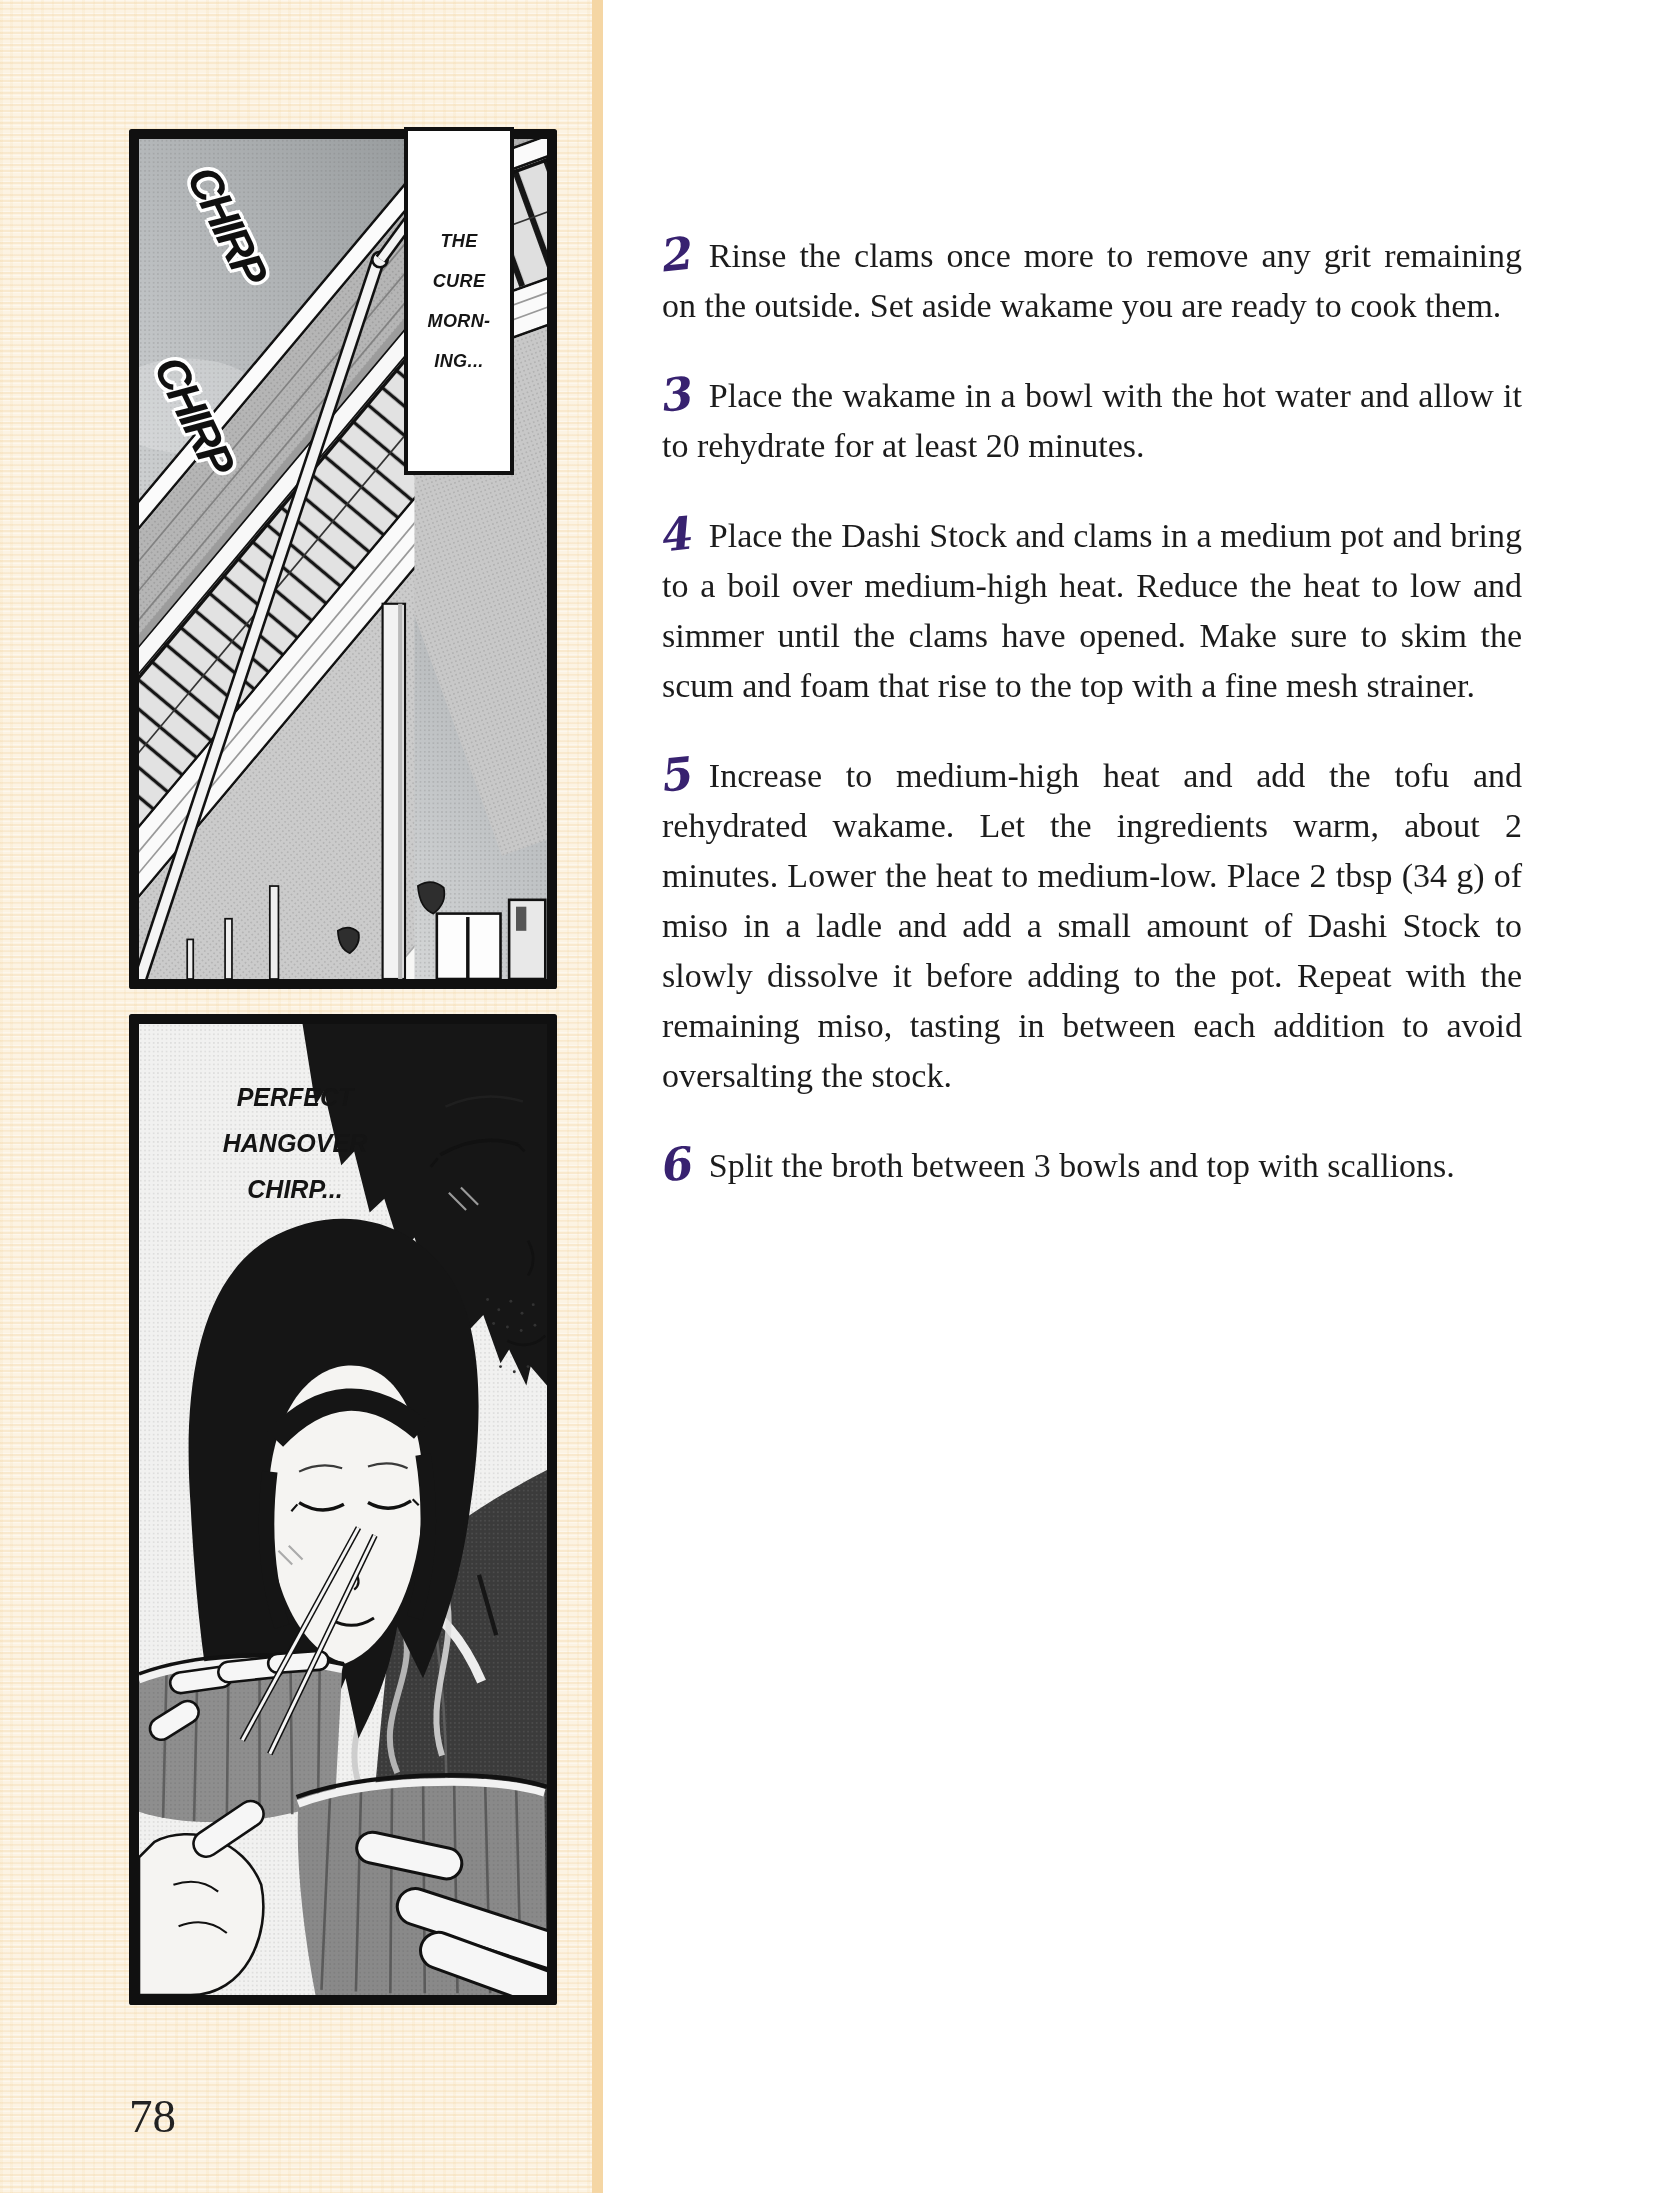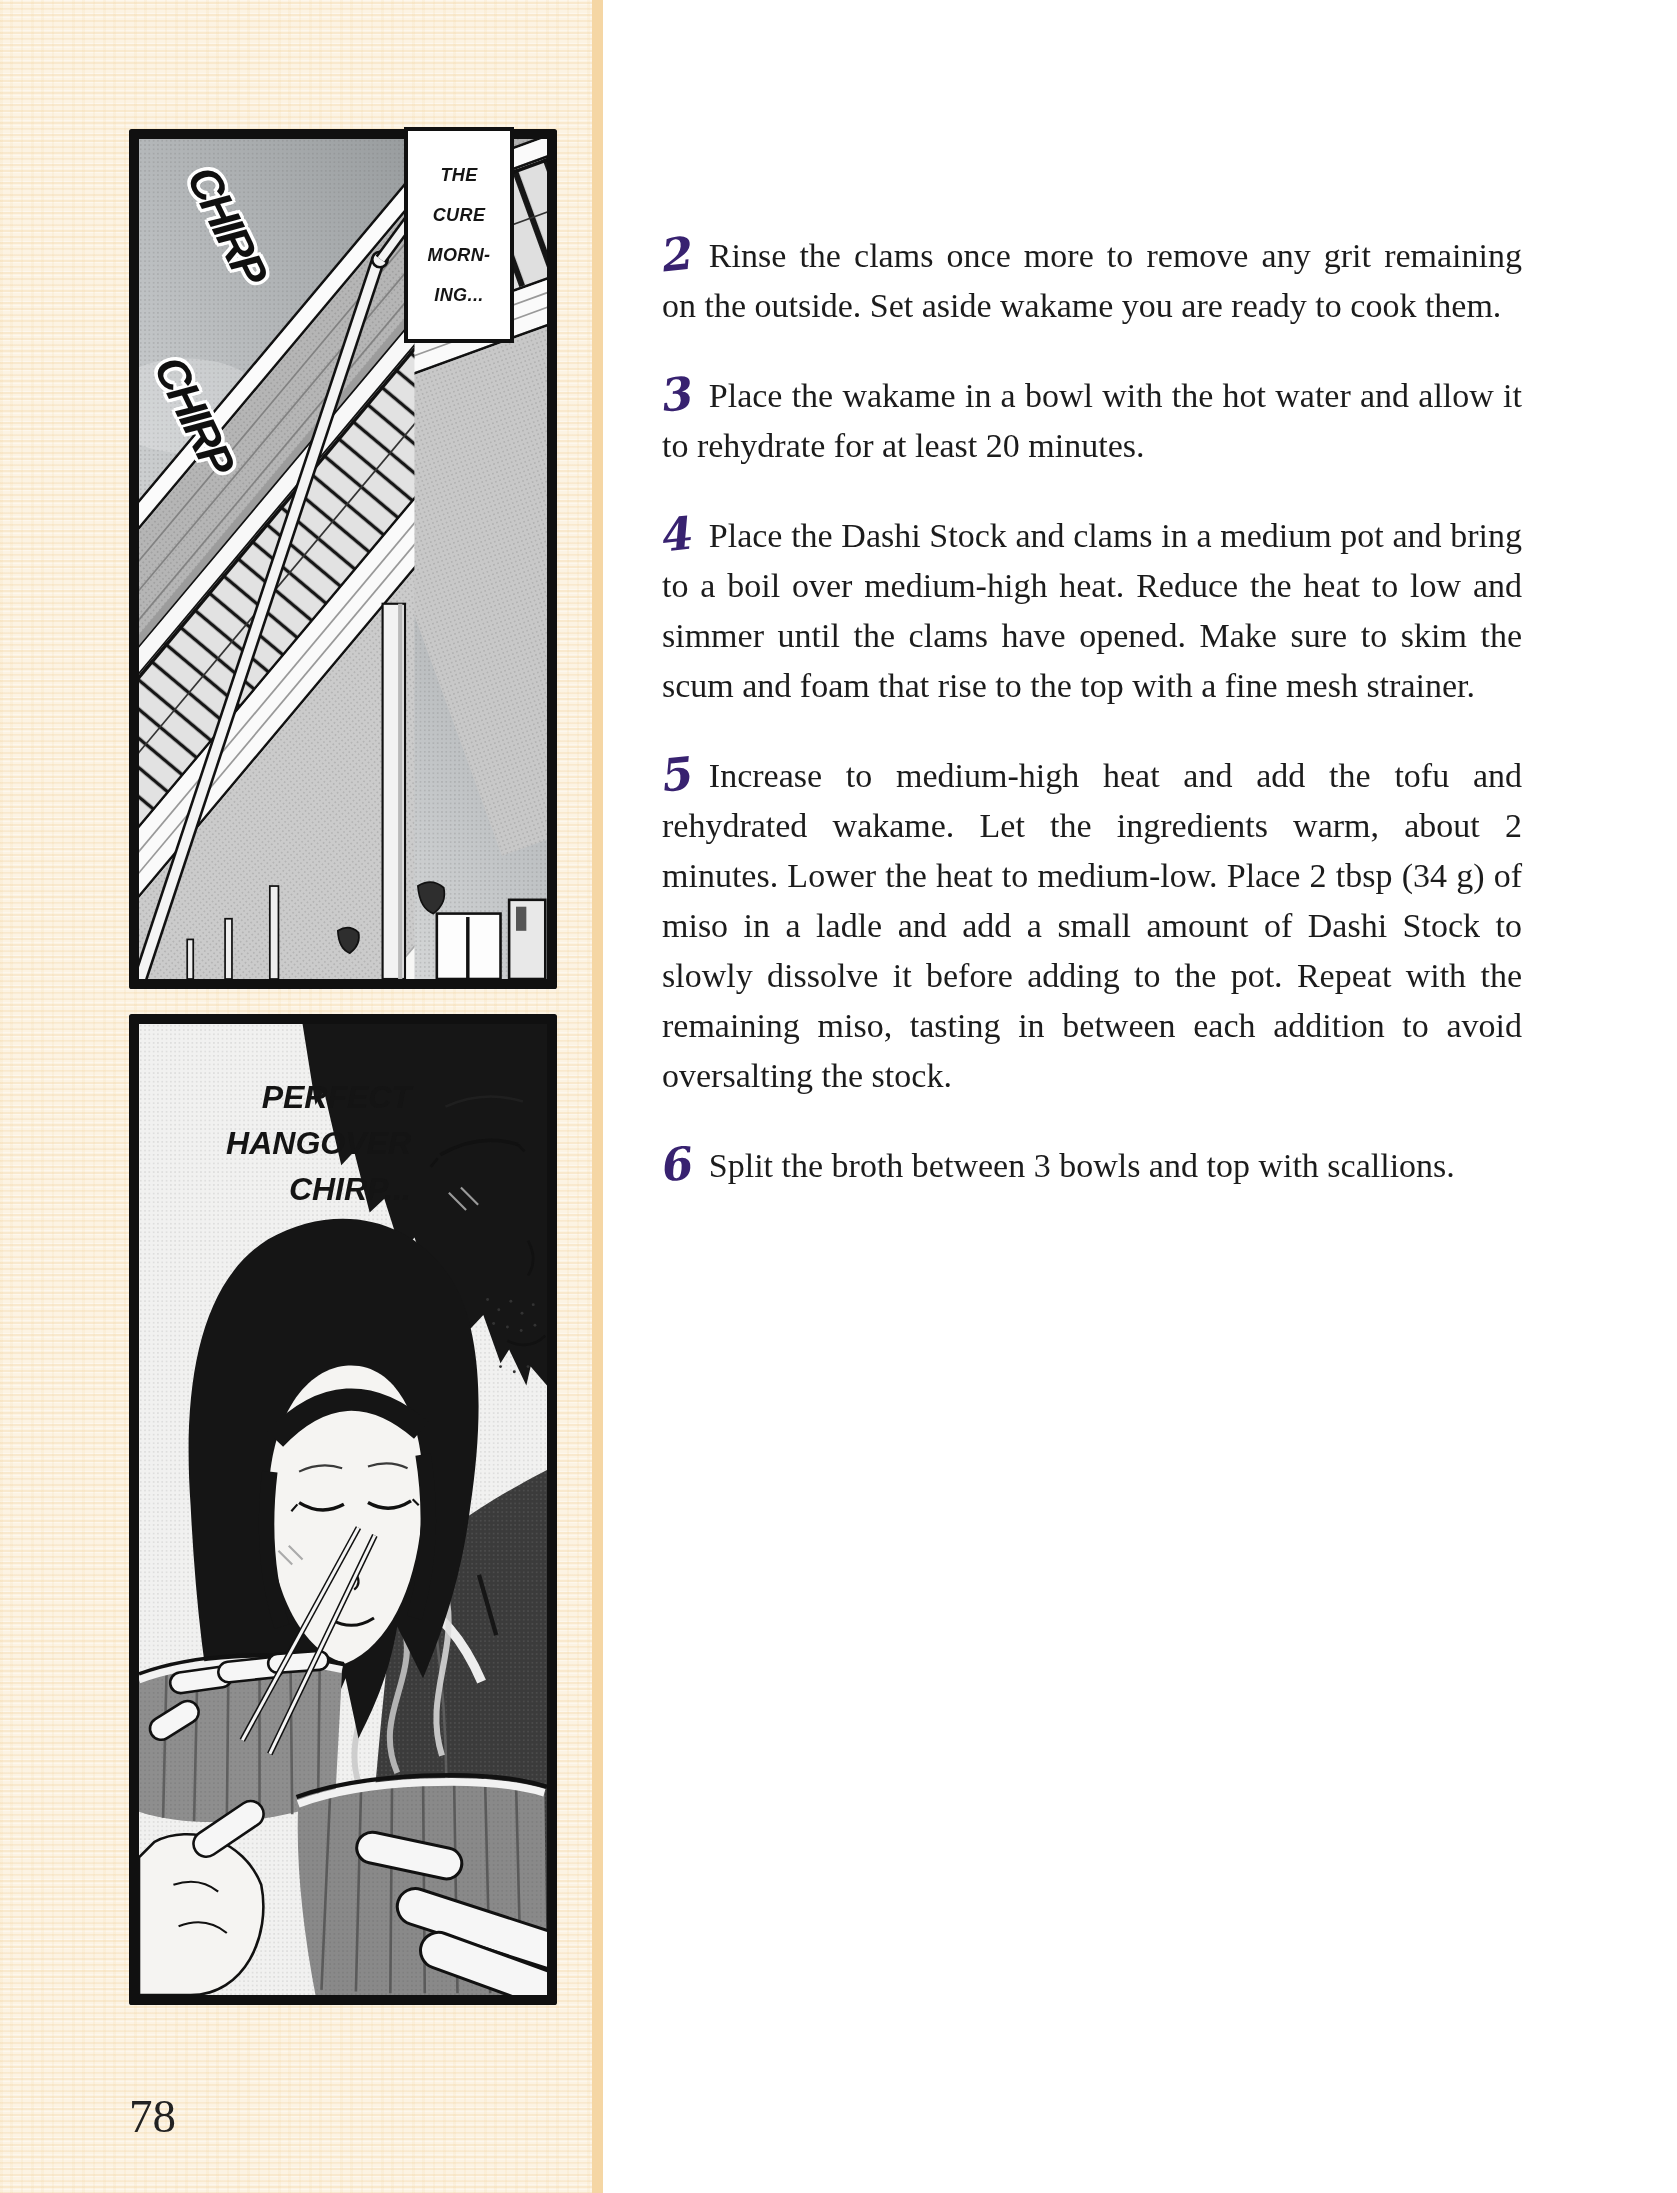--- a/index.html
+++ b/index.html
@@ -25,44 +25,44 @@
 
   .panel{
     position:absolute;left:129px;box-sizing:border-box;width:428px;
     border:10.3px solid #101010;background:#fff;border-radius:2.6px;
   }
   .panel-1{top:129px;height:860px;}
   .panel-2{top:1014px;height:991px;}
   .panel svg{display:block;width:100%;height:100%;}
 
   .caption-box{
-    position:absolute;left:265px;top:-12px;width:110px;height:216px;
+    position:absolute;left:265px;top:-12px;width:110px;height:348px;
     background:#fff;border:4.3px solid #101010;box-sizing:border-box;
     display:flex;flex-direction:column;justify-content:center;align-items:center;
     z-index:5;
     gap:16px;
   }
   .caption-line{
     font-family:"Liberation Sans", sans-serif;font-style:italic;font-weight:bold;
     font-size:18px;line-height:24px;color:#151515;letter-spacing:0.4px;text-align:center;
   }
   .sfx{
     position:absolute;z-index:4;
     font-family:"Liberation Sans", sans-serif;font-style:italic;font-weight:bold;
     font-size:45px;letter-spacing:-3.4px;color:#101010;white-space:nowrap;
     text-shadow:-2.6px -2.6px 0 #fff,2.6px -2.6px 0 #fff,-2.6px 2.6px 0 #fff,2.6px 2.6px 0 #fff,
                  0 -3.4px 0 #fff,0 3.4px 0 #fff,-3.4px 0 0 #fff,3.4px 0 0 #fff;
   }
   .sfx-1{left:26px;top:60px;transform:rotate(64deg);transform-origin:50% 50%;}
   .sfx-2{left:-6.9px;top:250px;transform:rotate(64deg);transform-origin:50% 50%;}
 
   .speech{
-    position:absolute;left:40px;top:50px;width:232px;z-index:4;text-align:right;
+    position:absolute;left:40px;top:50px;width:232px;z-index:4;text-align:center;
     font-family:"Liberation Sans", sans-serif;font-style:italic;font-weight:bold;
-    font-size:32px;line-height:46px;color:#141414;letter-spacing:0px;
+    font-size:25px;line-height:46px;color:#141414;letter-spacing:0px;
   }
 
   .page-number{
     position:absolute;left:129px;top:2089px;
     font-family:"Liberation Serif", serif;font-size:47px;color:#222;
   }
 
   
   .recipe{
     position:absolute;left:662px;top:231px;width:860px;

